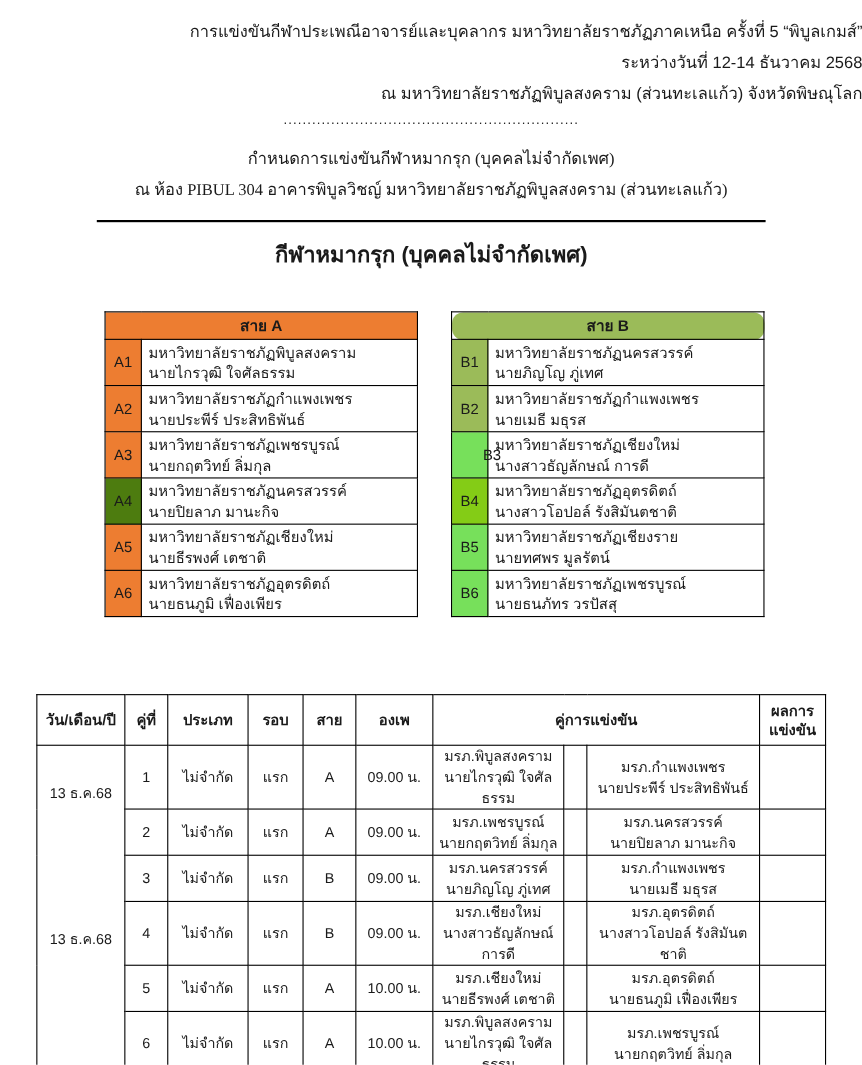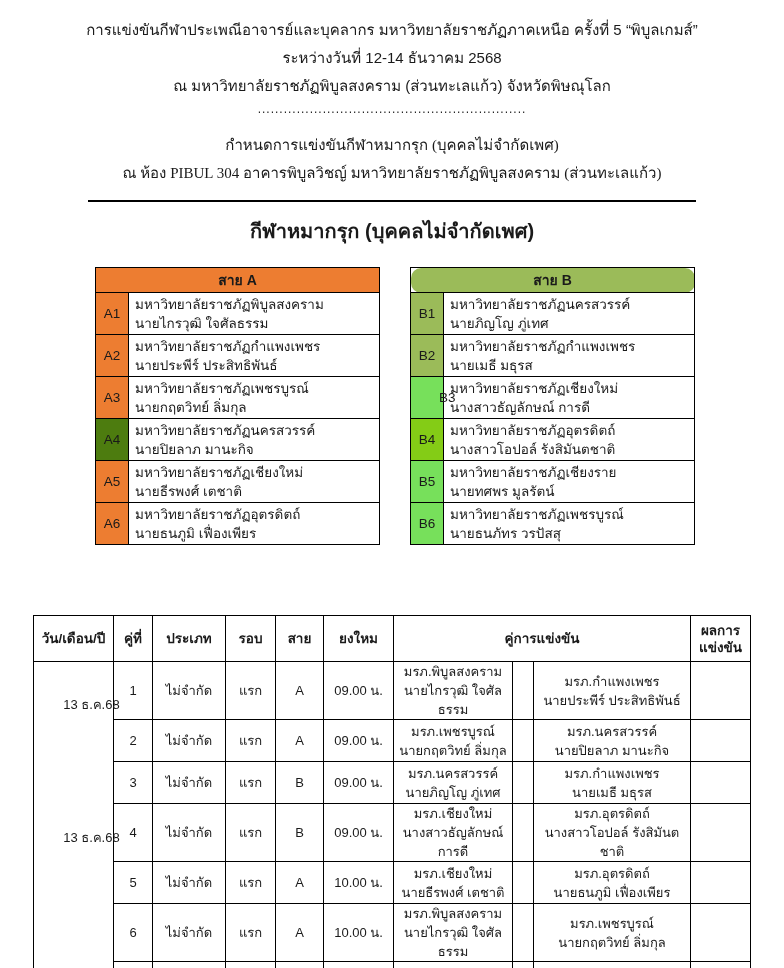--- a/index.html
+++ b/index.html
@@ -5,46 +5,46 @@
   * { box-sizing: border-box; }
   html, body { margin: 0; padding: 0; }
   body {
     width: 784px; height: 968px; background: #ffffff;
     font-family: "Liberation Sans", "DejaVu Sans", sans-serif;
     color: #1a1a1a;
   }
   .page { position: relative; width: 784px; height: 968px; overflow: hidden; background:#fff; }
 
   
-  .title-block { padding-top: 16px; text-align: center; font-size: 15px; line-height: 28px; }
+  .title-block { padding-top: 16px; text-align: right; font-size: 15px; line-height: 28px; }
   .dots-line { text-align: center; font-size: 12px; line-height: 13px; margin-top: 3px; letter-spacing: 1px; color: #222; }
   .subtitle-block { margin-top: 15px; text-align: center; font-size: 15px; line-height: 28px; font-family: Liberation Serif, serif; }
   .rule { border: 0; border-top: 2px solid #000; margin: 13px 88px 0 88px; }
   .section-heading { margin-top: 13px; text-align: center; font-weight: bold; font-size: 20px; }
 
   
   .groups { display: flex; gap: 30px; margin: 20px 89px 0 95px; }
-  table.gtable { border-collapse: collapse; width: 341px; table-layout: fixed; font-size: 13.5px; }
+  table.gtable { border-collapse: collapse; width: 341px; table-layout: fixed; font-size: 13.5px; margin-top: 16px; }
   table.gtable th, table.gtable td { border: 1px solid #000; }
   table.gtable th { height: 22px; font-size: 14px; font-weight: bold; text-align: center; }
   table.gtable td { height: 42px; }
   td.gid { width: 33px; text-align: center; }
   td.gname { padding: 1px 6px; line-height: 19px; }
 
   
   table.schedule {
     border-collapse: collapse; margin: 70px 0 0 33px;
     table-layout: fixed; font-size: 13px; text-align: center;
   }
   table.schedule th, table.schedule td { border: 1px solid #000; padding: 0 2px; }
   table.schedule thead th { height: 46px; font-size: 13.5px; font-weight: bold; line-height: 17px; }
   table.schedule tbody td { height: 42px; line-height: 19px; }
   table.schedule tr.short td { height: 27px; }
   td.date-cell { position: relative; }
-  td.date-cell span { position: absolute; left: 18px; width: 100%; line-height: 19px; }
+  td.date-cell span { position: absolute; left: 0; width: 100%; line-height: 19px; }
   .date-pos-1 { top: 33px; }
   .date-pos-2 { top: 166px; }
   .team-cell div { line-height: 19px; }
 </style>
 </head>
 <body>
 
 <div class="page">
 
   <div class="title-block">
@@ -192,21 +192,21 @@
       <col style="width:157px">
         <col style="width:60px">
     </colgroup>
     <thead>
       <tr>
         <th>วัน/เดือน/ปี</th>
         <th>คู่ที่</th>
         <th>ประเภท</th>
         <th>รอบ</th>
         <th>สาย</th>
-        <th>ยงใหม</th>
+        <th>องเพ</th>
         <th colspan="3">คู่การแข่งขัน</th>
         <th>ผลการ แข่งขัน</th>
       </tr>
     </thead>
     <tbody>
       <tr>
         <td class="date-cell" rowspan="7">
           <span class="date-pos-1">13 ธ.ค.68</span>
           <span class="date-pos-2">13 ธ.ค.68</span>
         </td>

